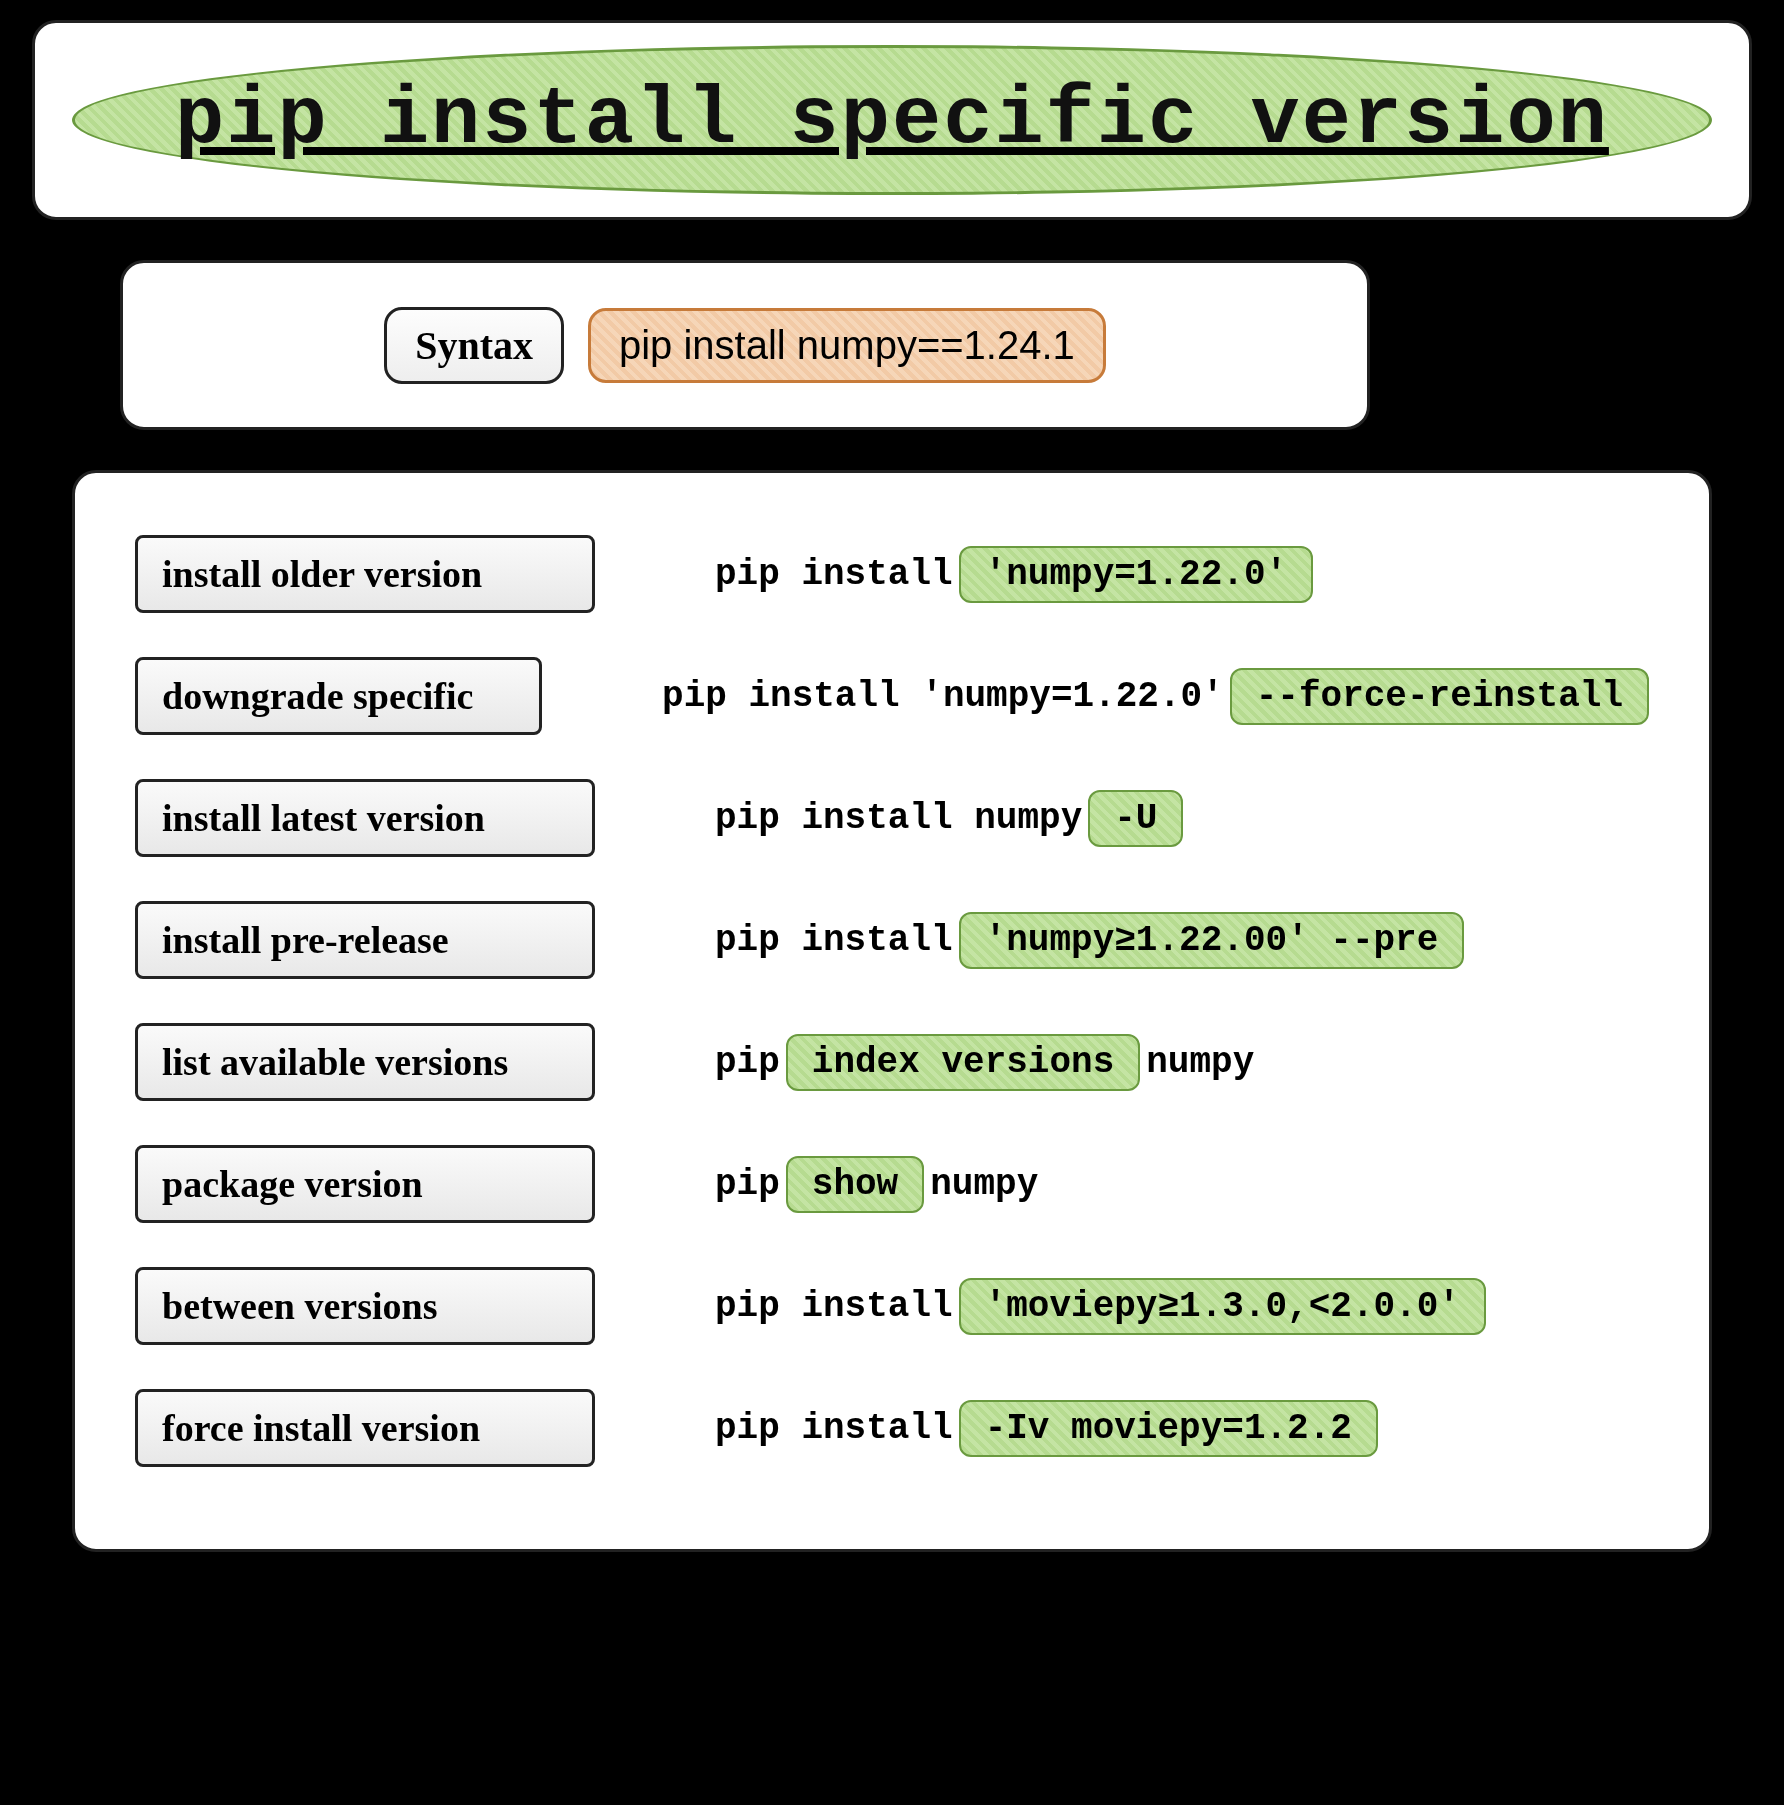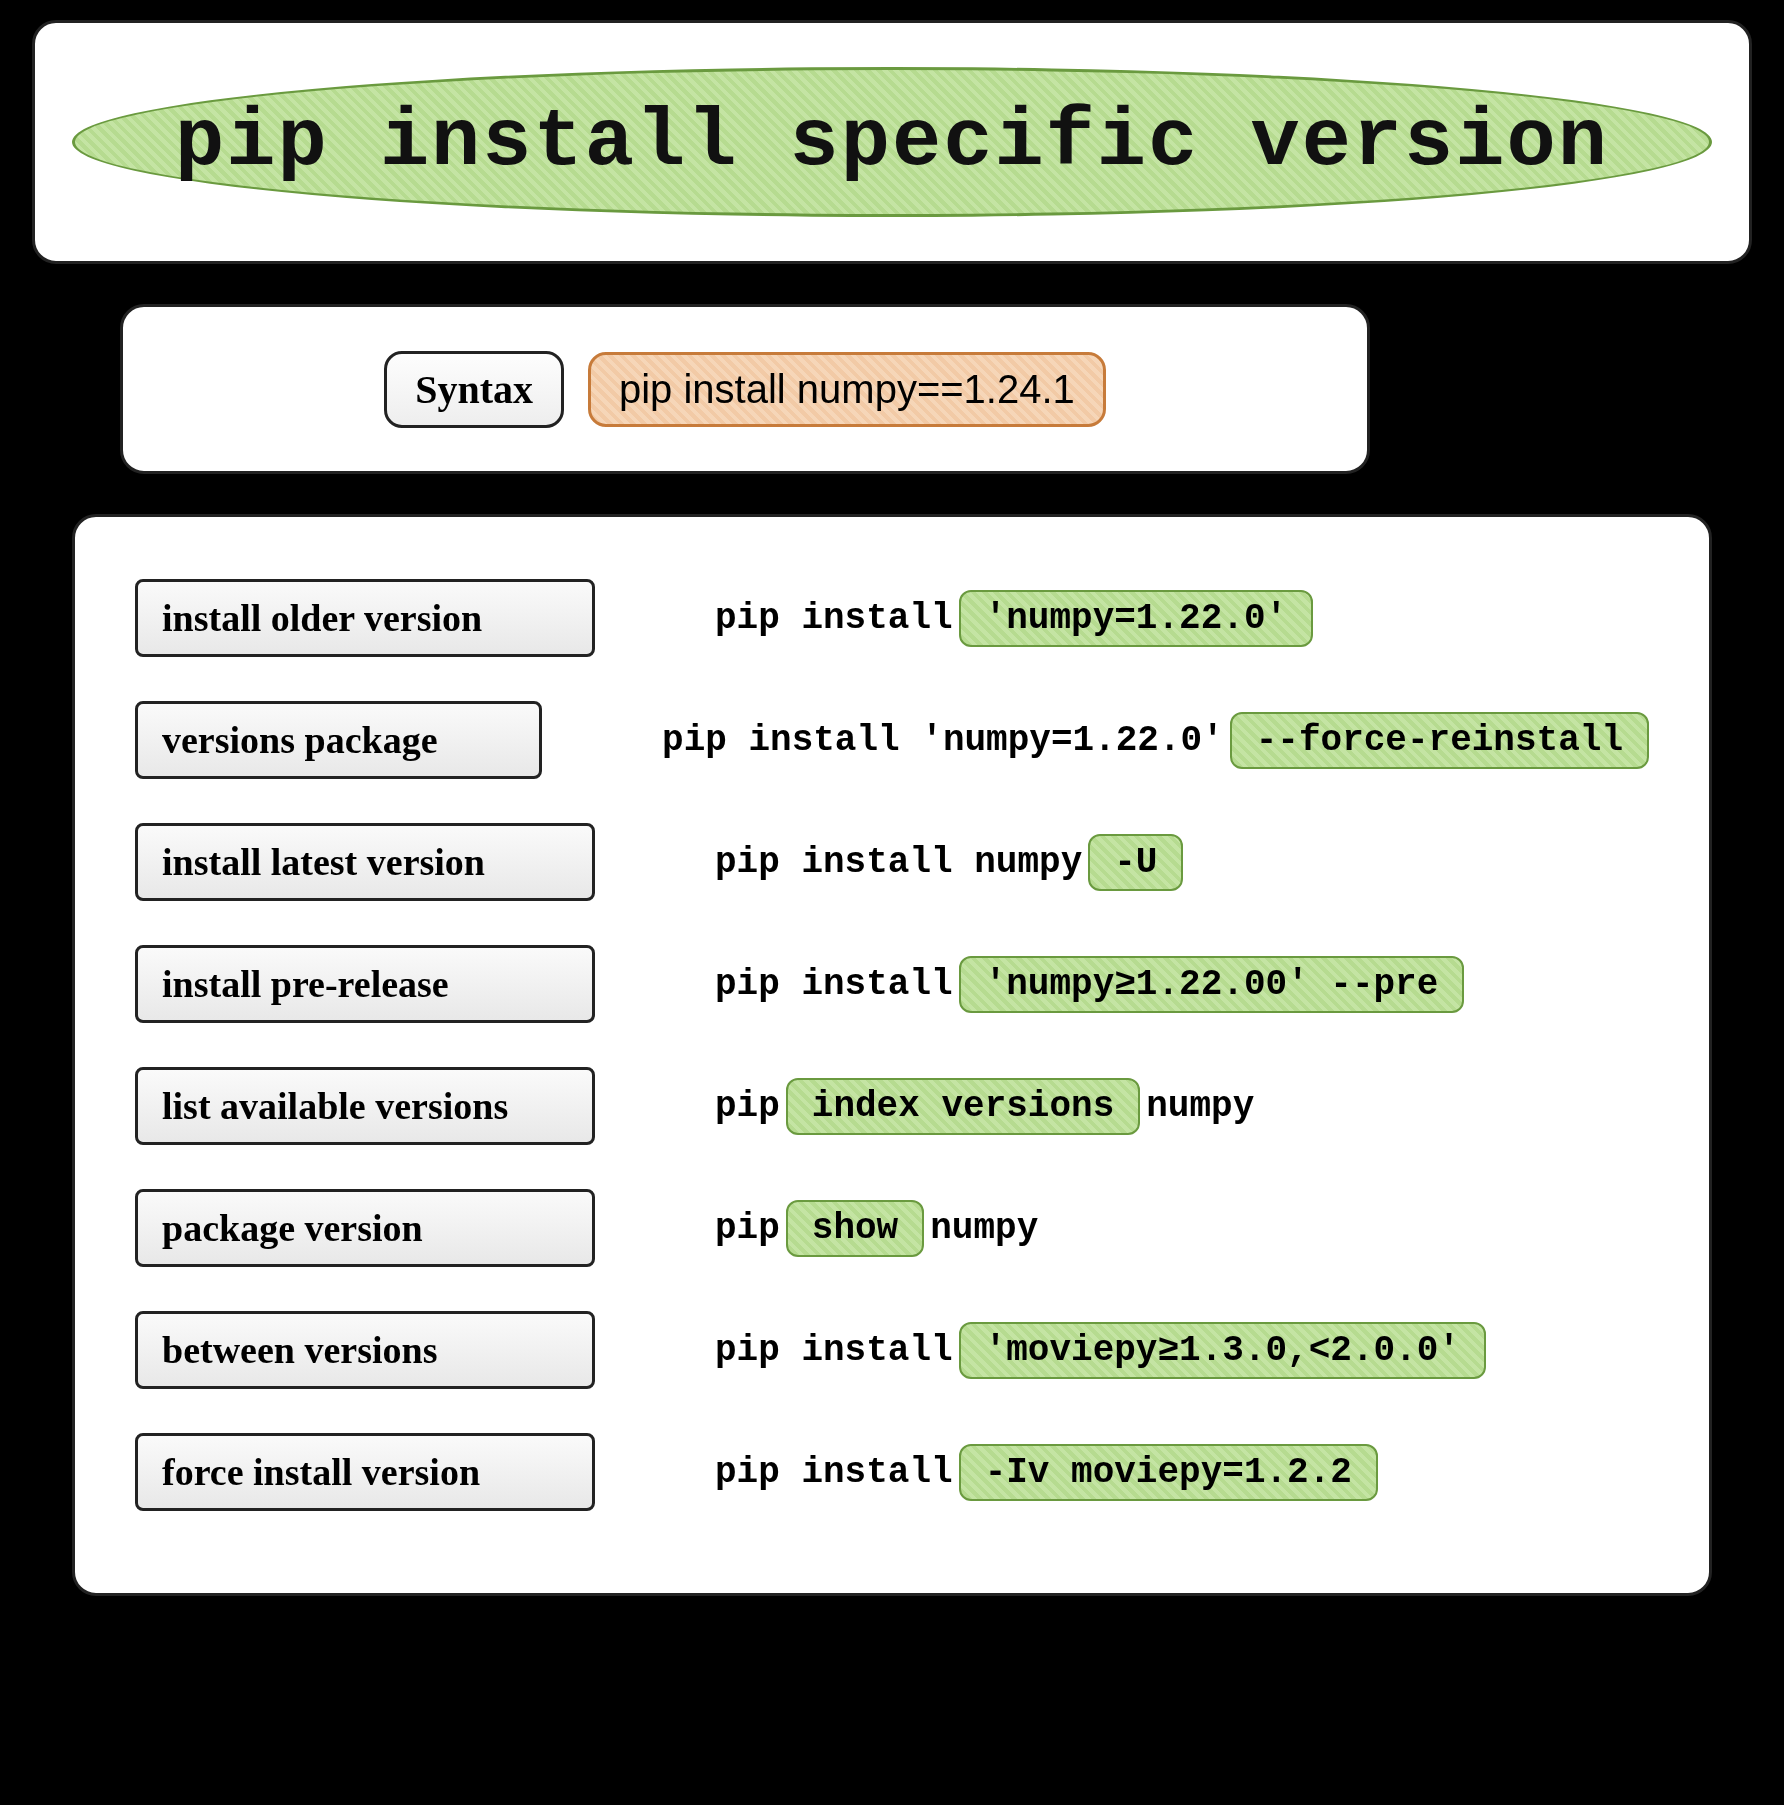--- a/index.html
+++ b/index.html
@@ -15,25 +15,26 @@
   .panel {
     background: #fff;
     border: 3px solid #222;
     border-radius: 24px;
     box-shadow: 8px 8px 0 #000;
     position: relative;
   }
   
   .title-panel {
     width: 1720px;
-    height: 244px;
+    height: 200px;
     margin-top: 20px;
     display: flex;
     align-items: center;
     justify-content: center;
+    text-decoration: underline;
   }
   .title-ellipse {
     width: 1640px;
     height: 150px;
     border-radius: 50%;
     background: repeating-linear-gradient(45deg, #c4e4a3 0 4px, #b6db90 4px 8px);
     border: 3px solid #6a9a3f;
     display: flex;
     align-items: center;
     justify-content: center;
@@ -147,21 +148,21 @@
 
   <div class="row">
     <div class="row-label">install older version</div>
     <div class="row-code">
       <span class="plain">pip install </span>
       <span class="hl">'numpy=1.22.0'</span>
     </div>
   </div>
 
   <div class="row">
-    <div class="row-label">versions package</div>
+    <div class="row-label">downgrade specific</div>
     <div class="row-code">
       <span class="plain">pip install 'numpy=1.22.0'</span>
       <span class="hl">--force-reinstall</span>
     </div>
   </div>
 
   <div class="row">
     <div class="row-label">install latest version</div>
     <div class="row-code">
       <span class="plain">pip install numpy</span>

